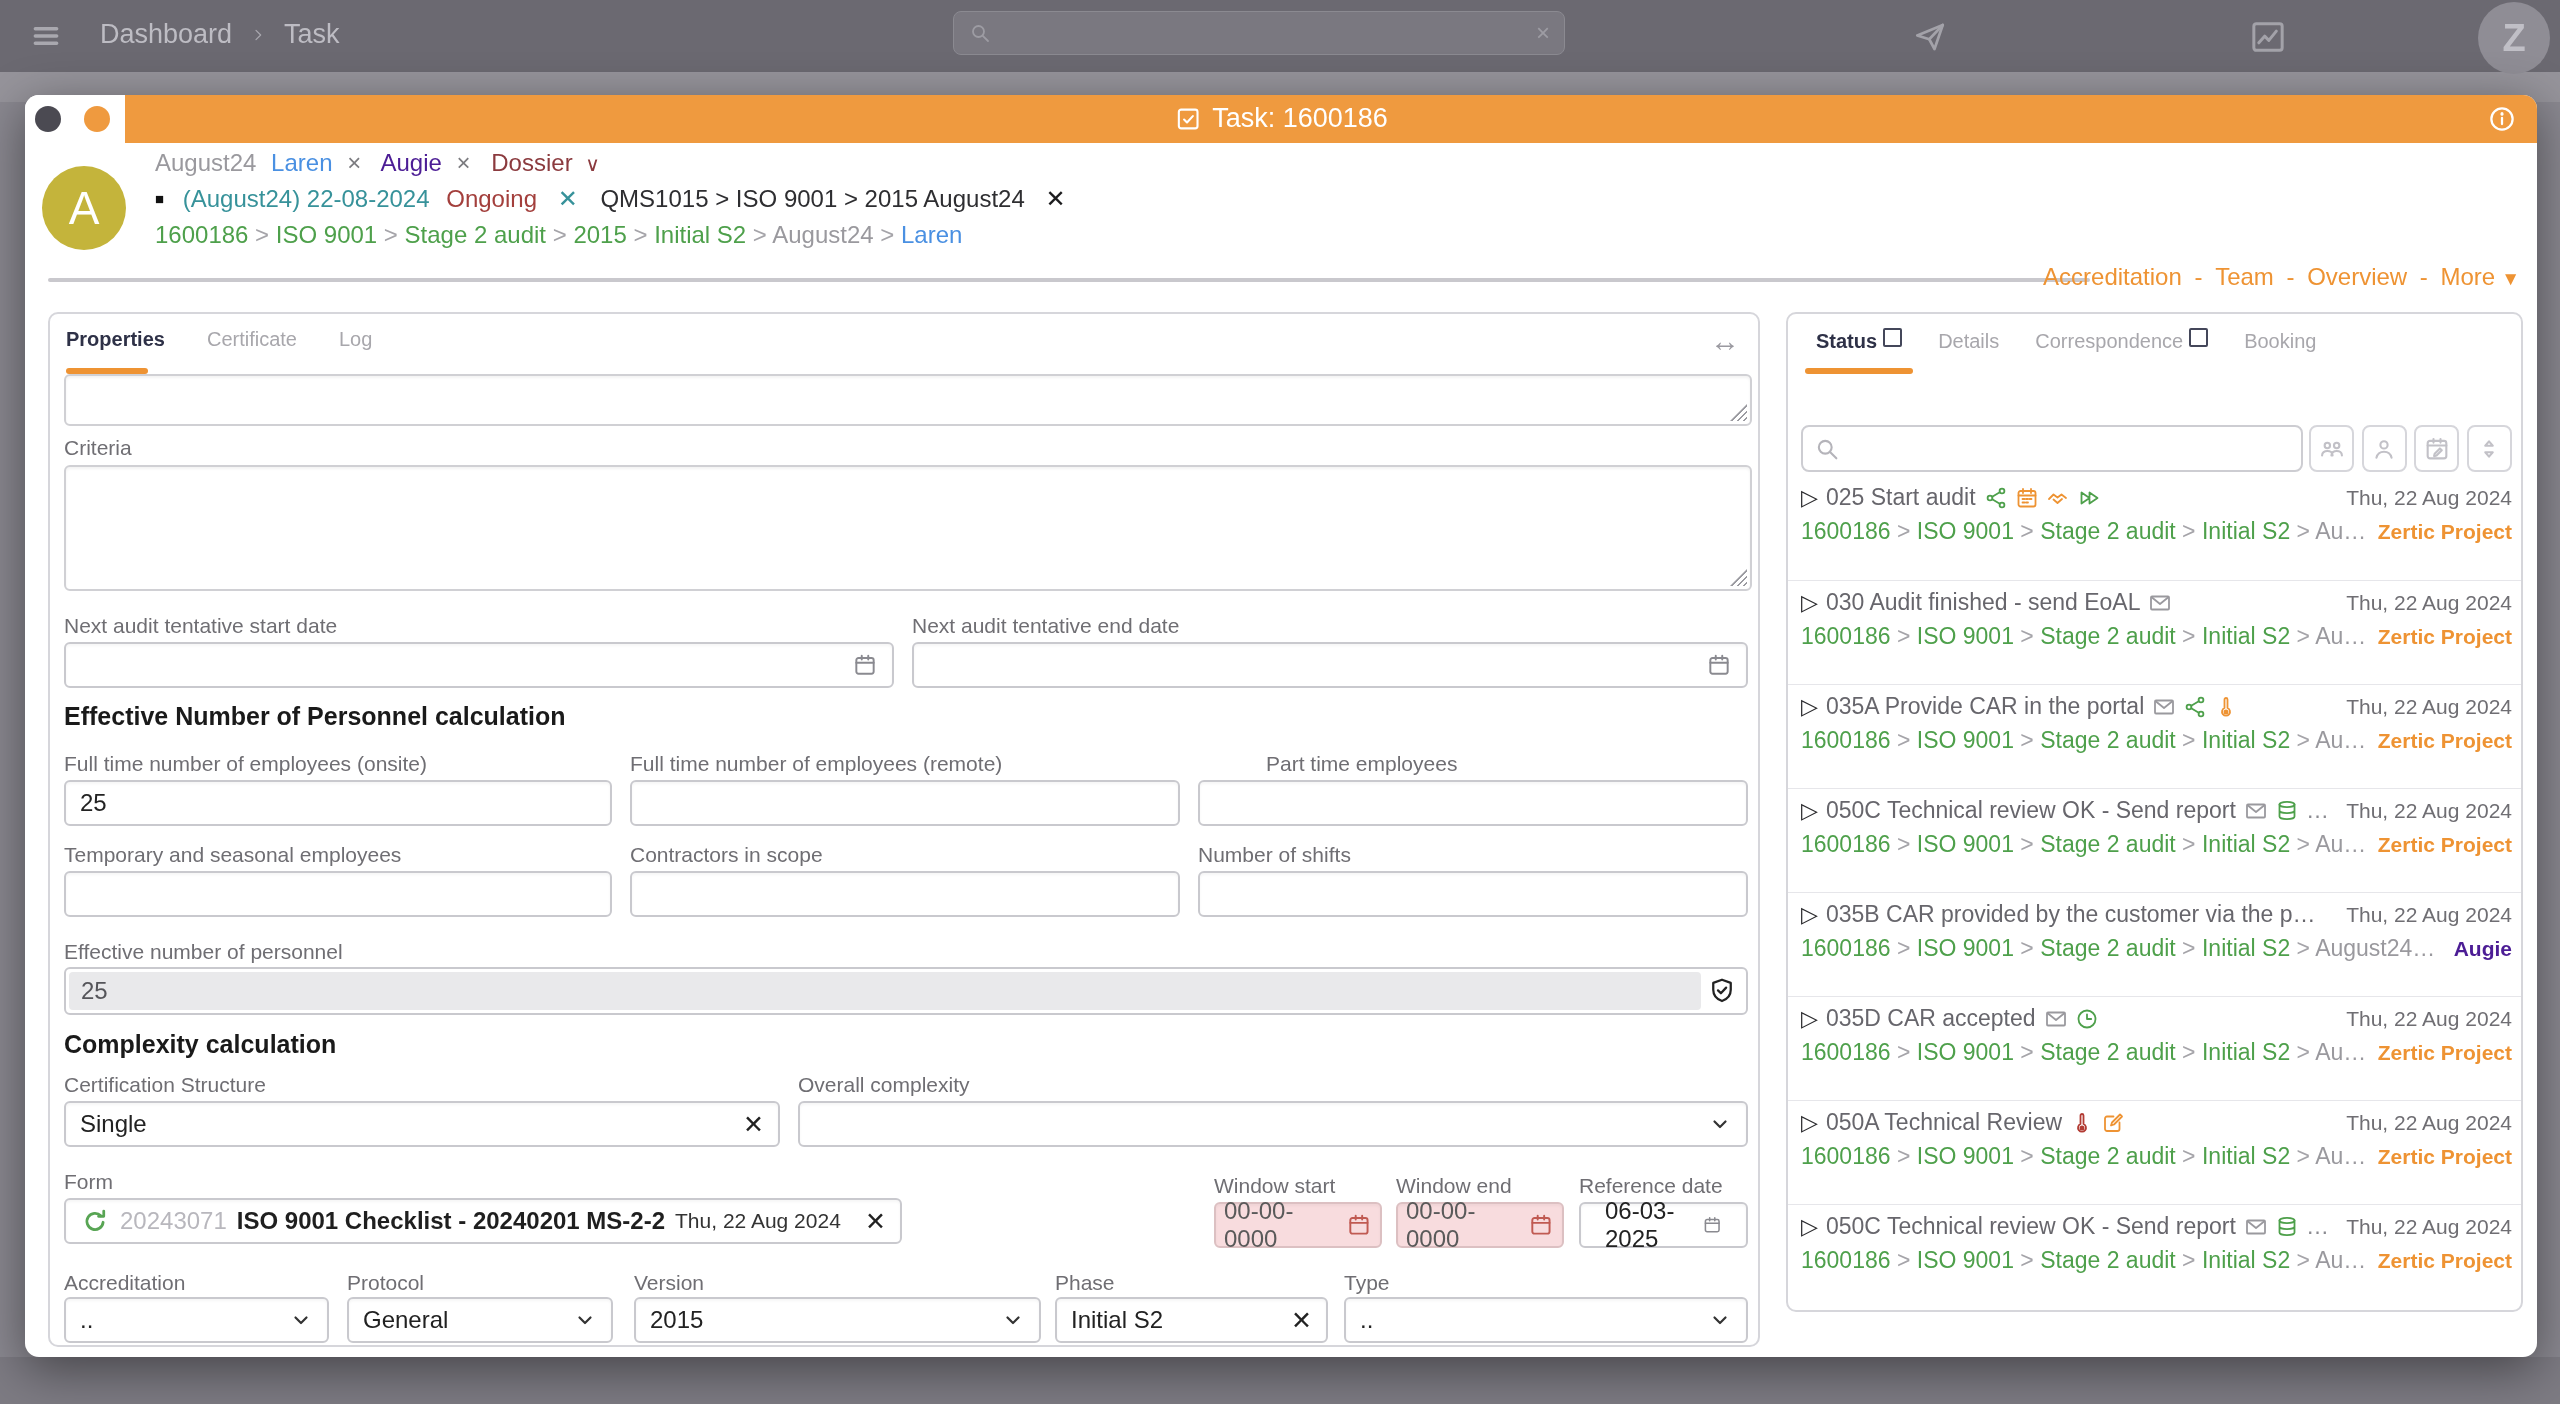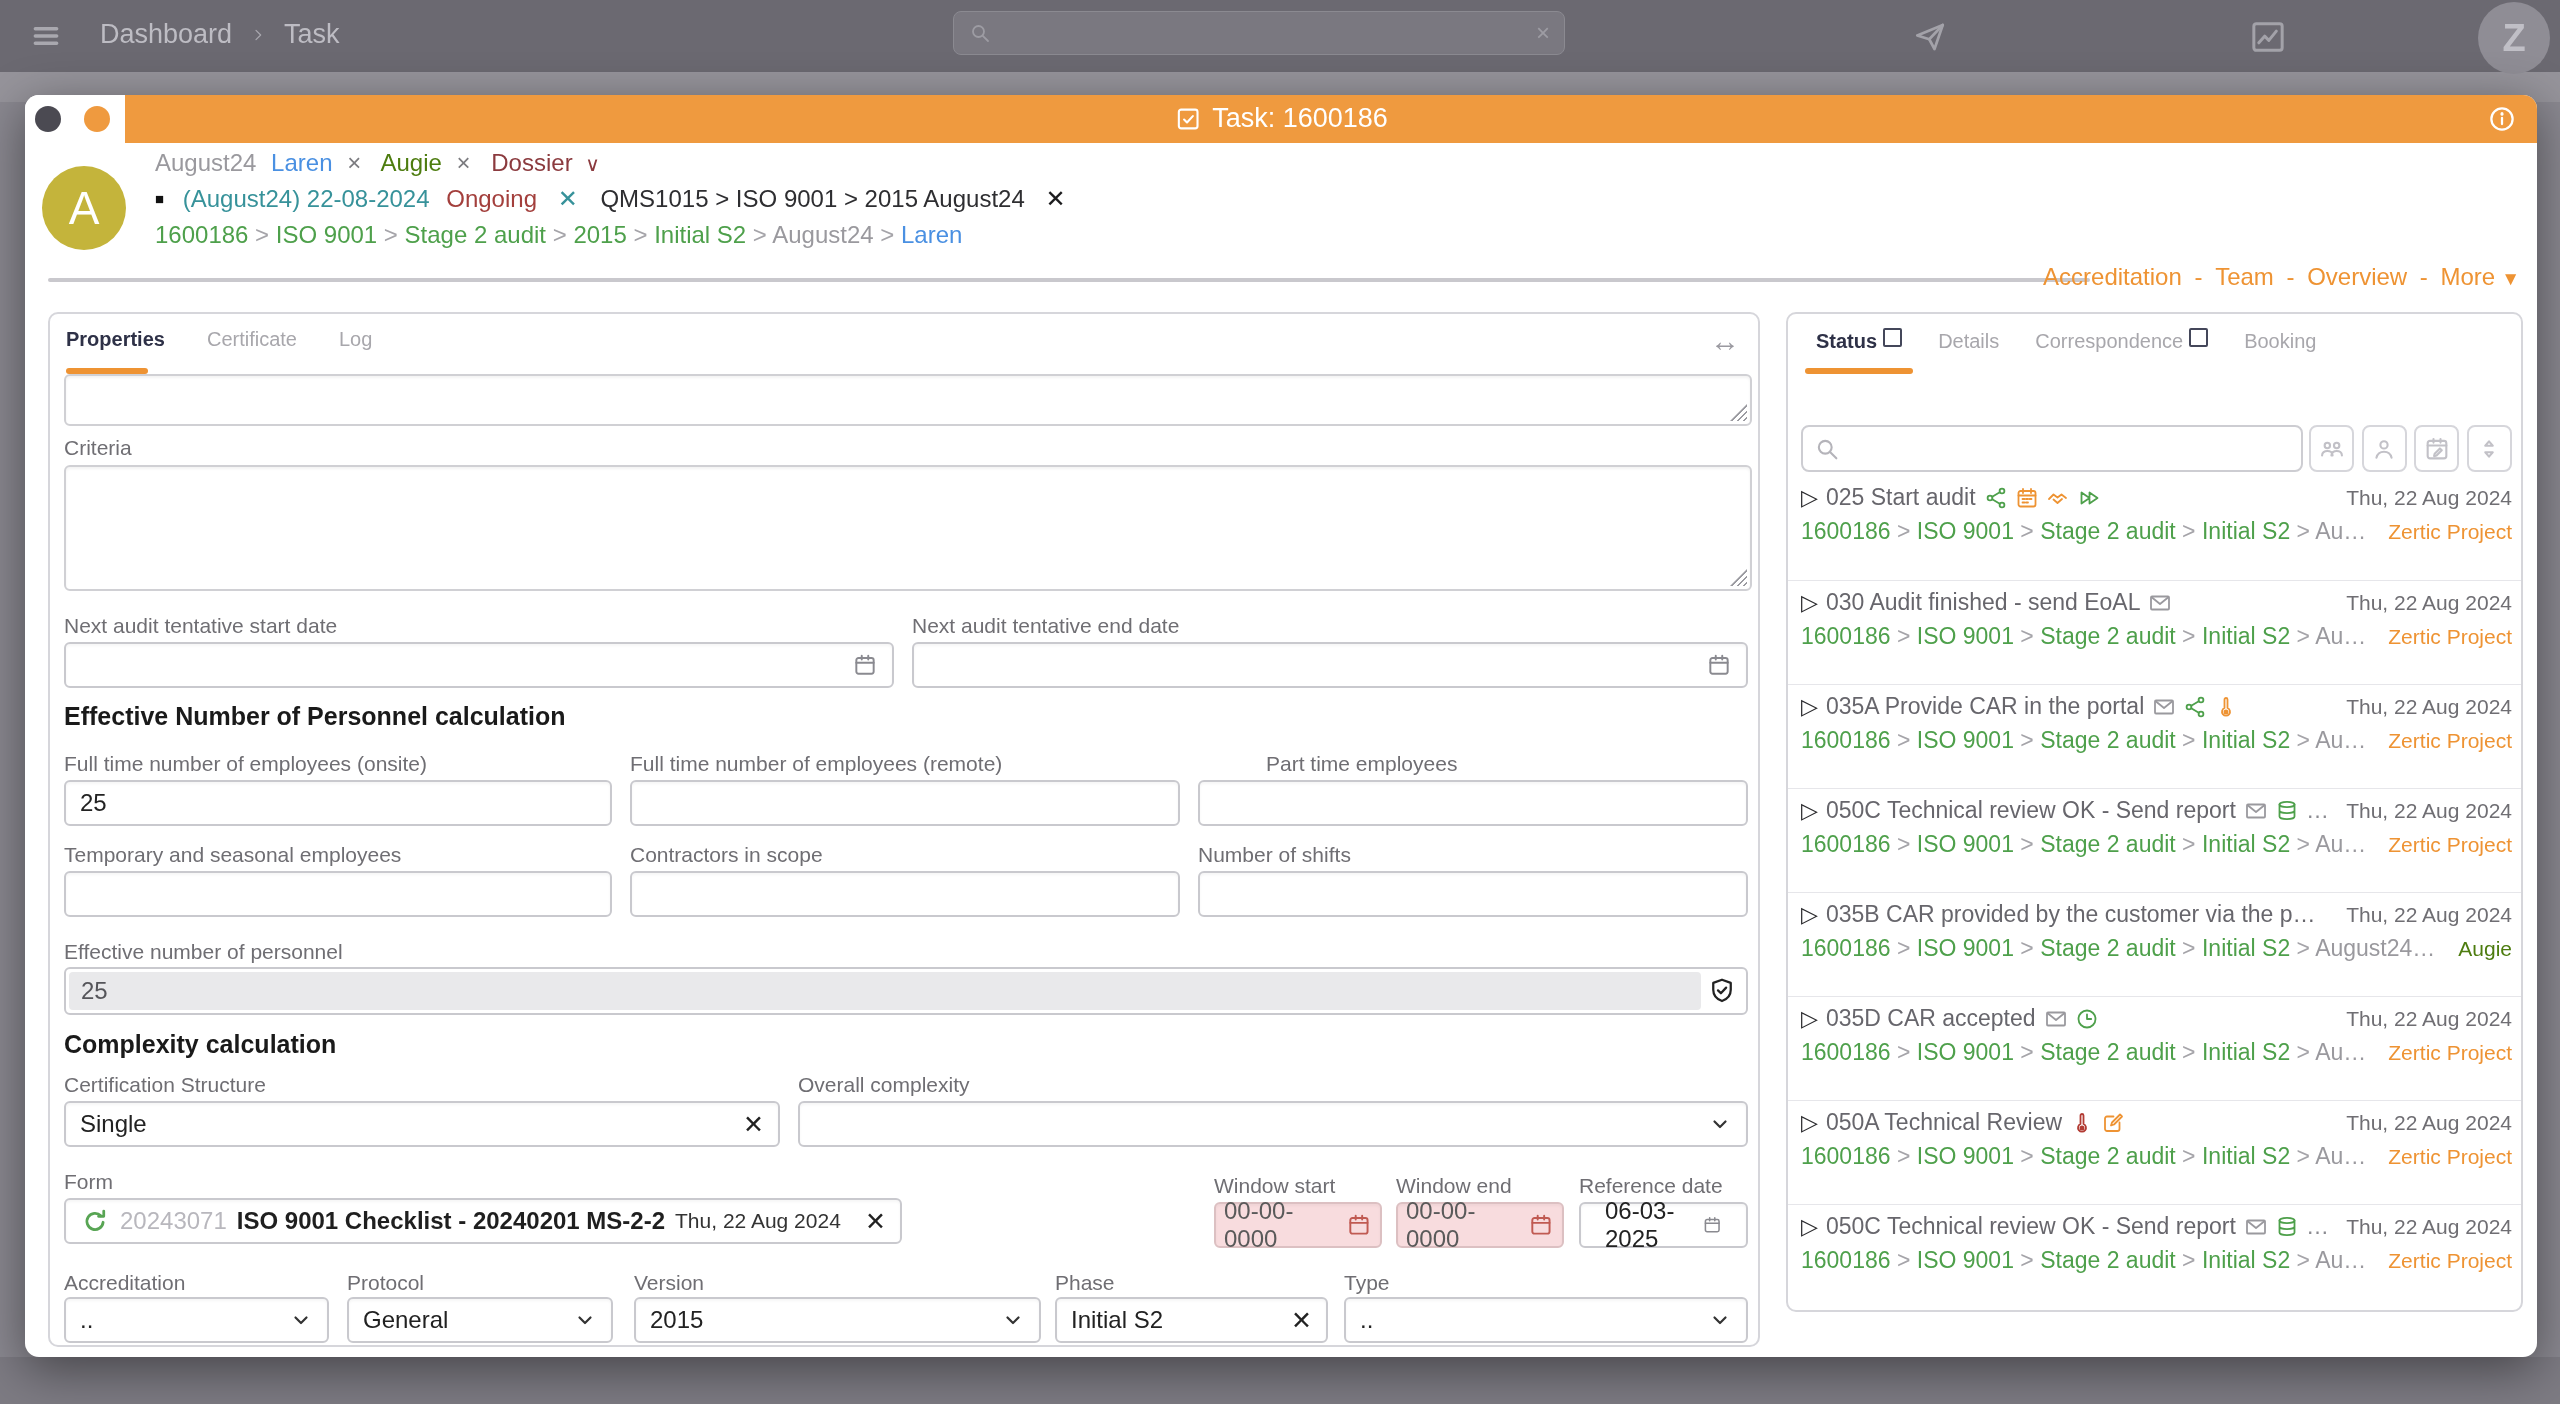--- a/index.html
+++ b/index.html
@@ -3,21 +3,21 @@
 <meta charset="utf-8">
 <style>
   html,body{margin:0;padding:0;}
   body{width:2560px;height:1404px;position:relative;background:#8A8890;
        font-family:"Liberation Sans","DejaVu Sans",sans-serif;overflow:hidden;color:#333;}
   .abs{position:absolute;}
   .svgi{display:inline-flex;align-items:center;justify-content:center;}
   .svgi svg{width:100%;height:100%;}
   
   .c-green{color:#4EA04B;} .c-gray{color:#9A999E;} .c-blue{color:#4A90E2;}
-  .c-orange{color:#EE9333;} .c-olive{color:#4d7c0f;} .c-red{color:#B23B33;}
+  .c-orange{color:#EE9333;} .c-olive{color:#4c1d95;} .c-red{color:#B23B33;}
   .sep{color:#A5A4A9;}
   
   .bg-topbar{left:0;top:0;width:2560px;height:72px;background:#6B6971;}
   .bg-lightband{left:0;top:72px;width:2560px;height:30px;background:#96949B;}
   .tb-burger{left:28px;top:20px;width:36px;height:32px;color:#A9A8AF;}
   .tb-crumb{left:100px;top:19px;font-size:27px;color:#BDBCC3;display:flex;gap:18px;align-items:center;}
   .tb-sep{width:16px;height:28px;color:#A9A8AF;}
   .tb-search{left:953px;top:11px;width:612px;height:44px;background:#7A7880;border:1px solid #8B8A91;
              border-radius:8px;display:flex;align-items:center;padding:0 14px;box-sizing:border-box;}
   .tb-search .mag{width:24px;height:24px;color:#9D9CA3;}
@@ -112,21 +112,21 @@
   .item{position:relative;height:104px;padding:0 13px;box-sizing:border-box;}
   .item + .item{border-top:1px solid #E6E6EA;}
   .item .row1{display:flex;align-items:center;gap:8px;padding-top:8px;font-size:23px;color:#67666C;}
   .item .tri{color:#2B2B2E;font-size:22px;}
   .item .iicons{display:inline-flex;gap:7px;align-items:center;}
   .item .iicons .svgi{width:24px;height:24px;}
   .item .iicons .txtico{font-size:23px;color:#8A8A90;letter-spacing:1px;}
   .item .idate{margin-left:auto;font-size:21px;color:#6F6E73;white-space:nowrap;}
   .item .row2{display:flex;align-items:baseline;margin-top:7px;font-size:23px;}
   .item .icrumb{white-space:nowrap;overflow:hidden;}
-  .item .iproj{margin-left:auto;padding-left:8px;font-size:21px;font-weight:normal;white-space:nowrap;}
+  .item .iproj{margin-left:auto;padding-left:8px;font-size:21px;font-weight:bold;white-space:nowrap;}
 </style>
 </head>
 <body>
 
 <div class="abs bg-lightband"></div>
 <div class="abs bg-topbar">
   <span class="abs svgi tb-burger">
       <svg viewBox="0 0 24 24" fill="none" stroke="currentColor" stroke-width="1.8" stroke-linecap="round" stroke-linejoin="round">
         <path d="M4 6.5h16M4 12h16M4 17.5h16" stroke-width="2.6"></path>
       </svg>

